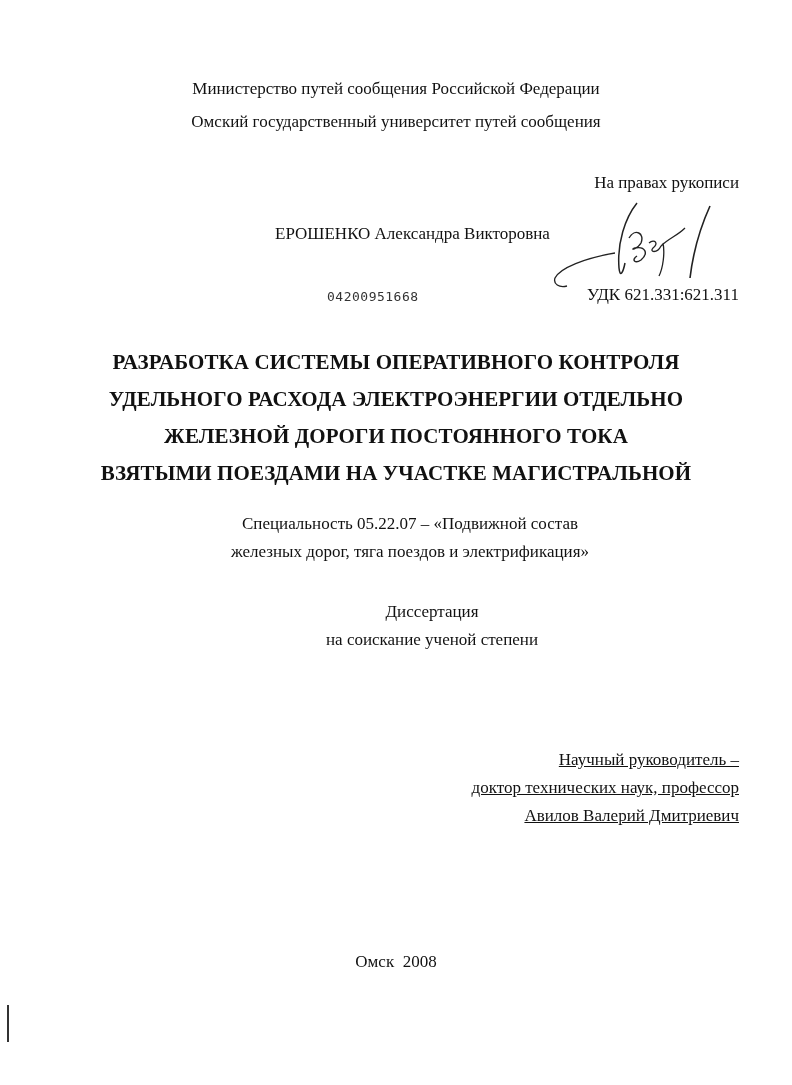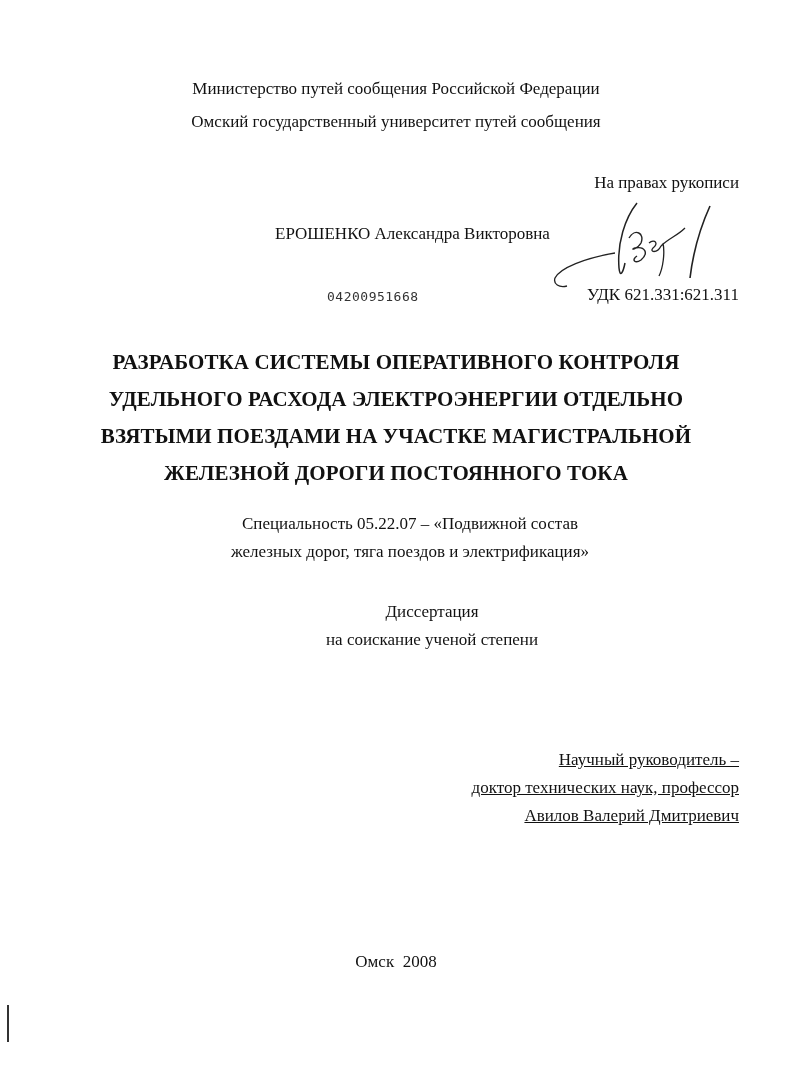--- a/index.html
+++ b/index.html
@@ -31,22 +31,22 @@
   <path d="M118 45 C120 55, 118 70, 114 78 M116 48 C124 40, 132 38, 140 30" fill="none" stroke="#222" stroke-width="1.3"></path>
   <path d="M165 8 C155 30, 148 55, 145 80" fill="none" stroke="#222" stroke-width="1.6"></path>
 </svg>
 
 <div class="abs mono" style="top:289px; left:327px;">04200951668</div>
 <div class="abs line right" style="top:285px; right:53px;margin-left:32px;">УДК 621.331:621.311</div>
 
 <div class="abs center title" style="top:344px; line-height:37px;">
   <div>РАЗРАБОТКА СИСТЕМЫ ОПЕРАТИВНОГО КОНТРОЛЯ</div>
   <div>УДЕЛЬНОГО РАСХОДА ЭЛЕКТРОЭНЕРГИИ ОТДЕЛЬНО</div>
+  <div>ЖЕЛЕЗНОЙ ДОРОГИ ПОСТОЯННОГО ТОКА</div>
   <div>ВЗЯТЫМИ ПОЕЗДАМИ НА УЧАСТКЕ МАГИСТРАЛЬНОЙ</div>
-  <div>ЖЕЛЕЗНОЙ ДОРОГИ ПОСТОЯННОГО ТОКА</div>
 </div>
 
 <div class="abs center line" style="top:510px; line-height:28px;margin-left:14px;">
   <div>Специальность 05.22.07 – «Подвижной состав</div>
   <div>железных дорог, тяга поездов и электрификация»</div>
 </div>
 
 <div class="abs center line" style="top:598px; line-height:28px;padding-left:36px;">
   <div>Диссертация</div>
   <div>на соискание ученой степени</div>

